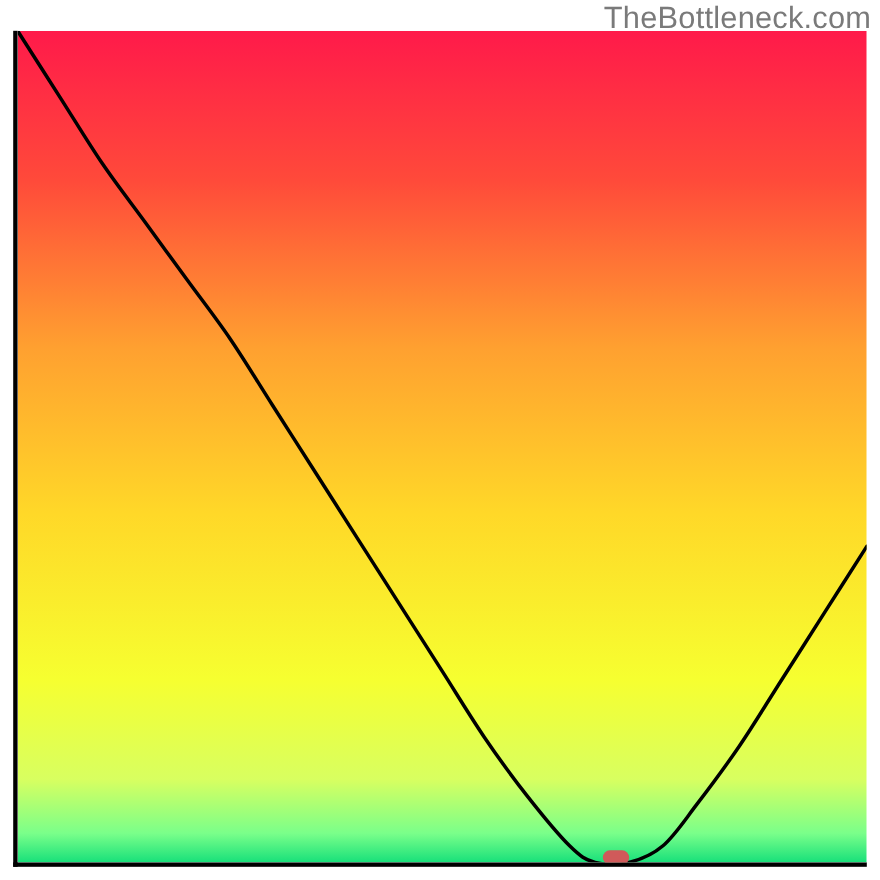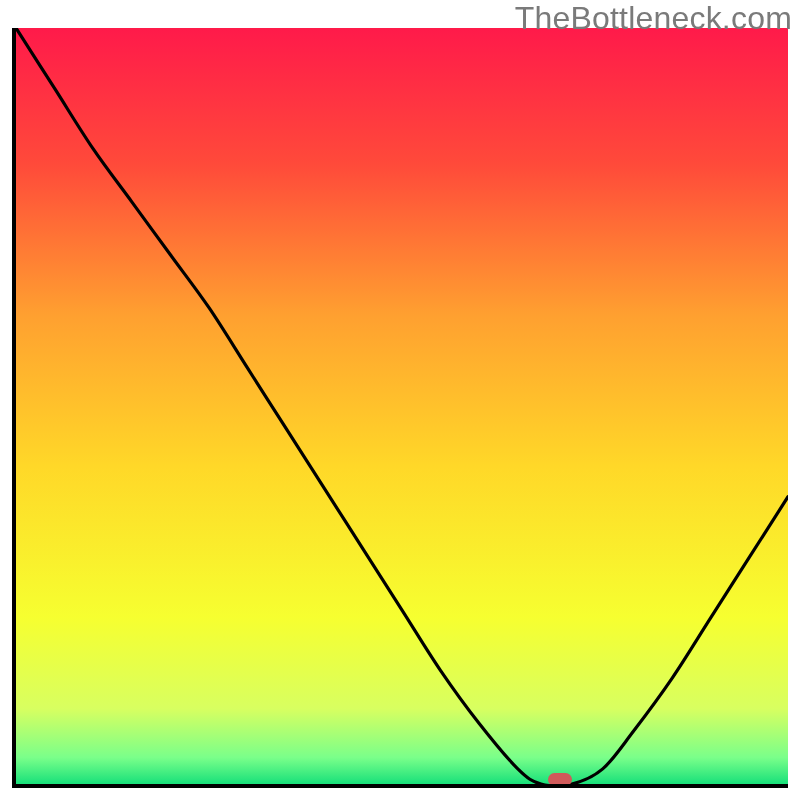--- a/index.html
+++ b/index.html
@@ -12,21 +12,21 @@
   }
   .container {
     position: relative;
     width: 800px;
     height: 800px;
   }
   .watermark {
     position: absolute;
     top: 0px;
     right: 8px;
-    font-size: 32px;
+    font-size: 28px;
     color: #7a7a7a;
     letter-spacing: 0.2px;
     font-weight: 400;
     z-index: 10;
   }
   .plot-frame {
     position: absolute;
     left: 12px;
     top: 28px;
     width: 776px;

